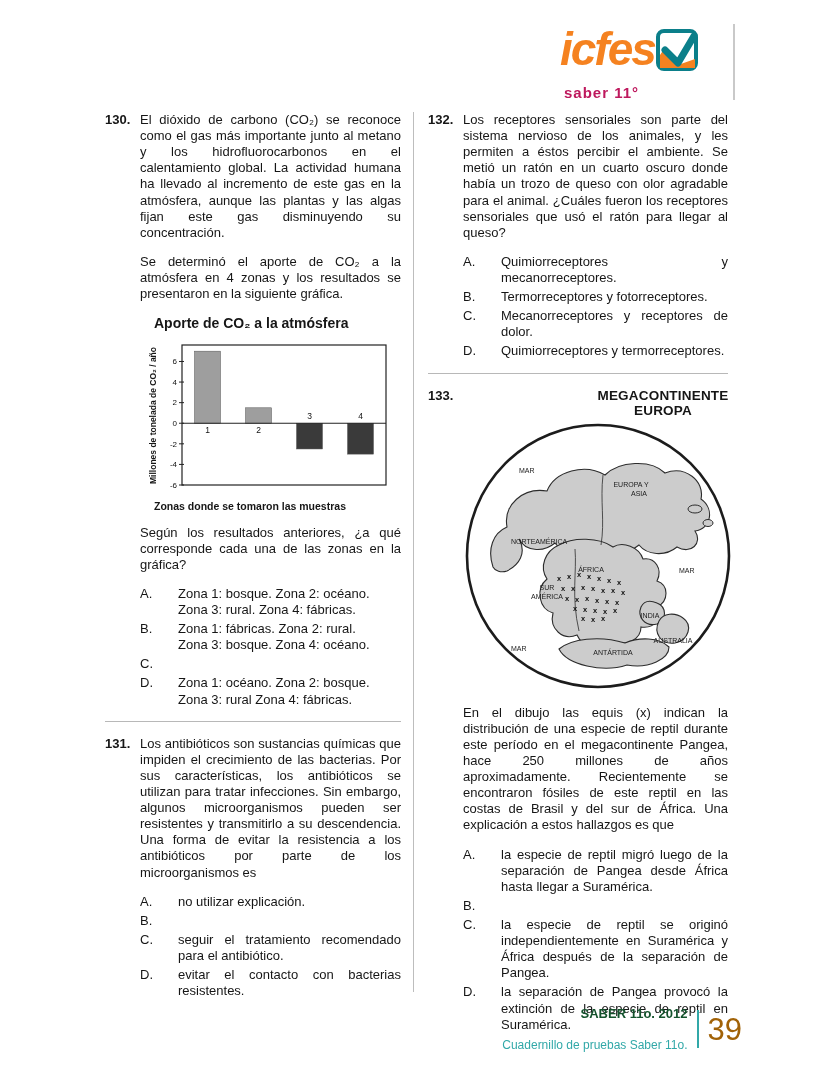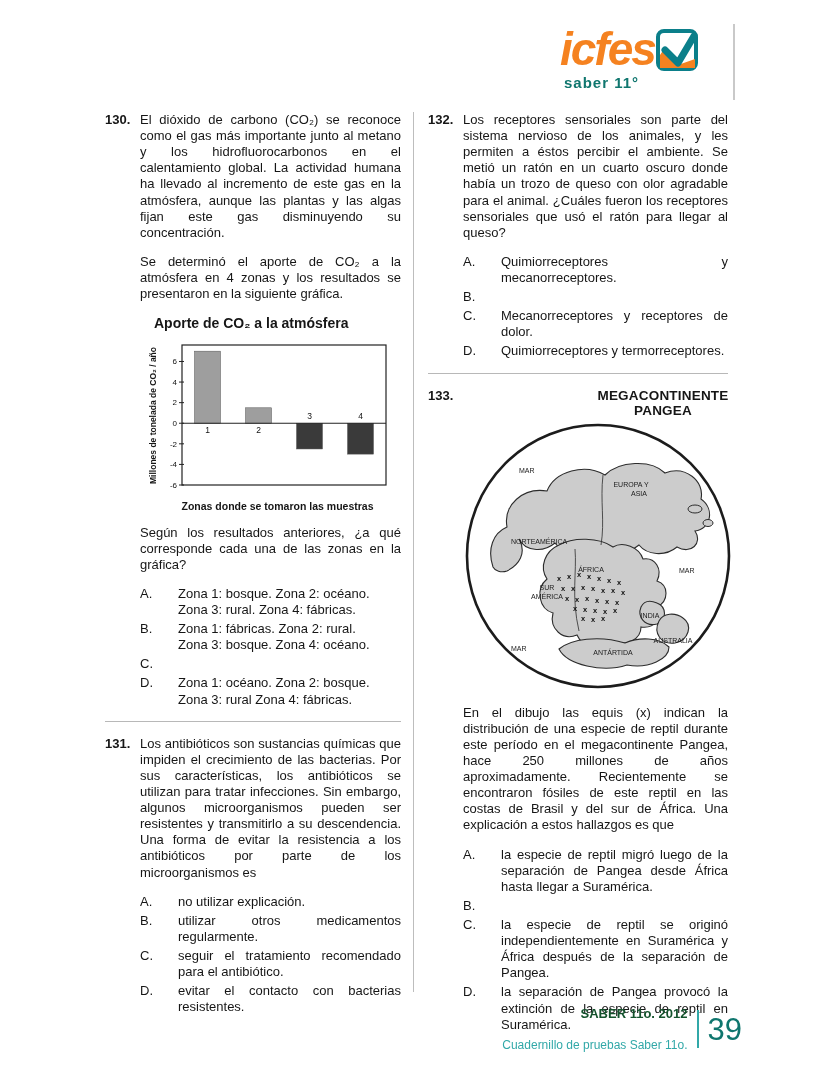--- a/index.html
+++ b/index.html
@@ -4,21 +4,21 @@
 <style>
   *{margin:0;padding:0;box-sizing:border-box}
   html,body{width:828px;height:1078px}
   body{background:#fff;font-family:"Liberation Sans",sans-serif;color:#161616;position:relative;overflow:hidden}
   .page{position:absolute;inset:0;background:#ffffff}
 
   
   .logo{position:absolute;top:26px;left:560px;width:160px}
   .logo-main{display:flex;align-items:center;}
   .brand{color:#f58220;font-size:46px;font-weight:bold;font-style:italic;letter-spacing:-2px;line-height:1}
-  .logo-sub{color:#0f766e;font-size:15px;font-weight:bold;letter-spacing:1px;margin-top:2px;margin-left:4px}
+  .logo-sub{color:#be185d;font-size:15px;font-weight:bold;letter-spacing:1px;margin-top:12px;margin-left:4px}
   .check{width:44px;height:44px;margin-top:2px}
   .logo-rule{position:absolute;top:24px;left:733px;width:2px;height:76px;background:#c9c9c9}
 
   
   .col{position:absolute;top:112px;font-size:13px;line-height:1.24;text-align:justify}
   .col-left{left:105px;width:296px}
   .col-right{left:428px;width:300px}
   .vdivider{position:absolute;left:413px;top:112px;width:1px;height:880px;background:#bdbdbd}
   .hdivider{border:none;border-top:1px solid #b8b8b8;margin:13px 0 14px 0}
 
@@ -29,35 +29,35 @@
   .options{text-align:left;margin-top:2px}
   .option{display:flex;margin-bottom:3px}
   .option .letter{width:38px;flex:none}
   .option .otext{white-space:pre-line;flex:1;text-align:justify}
 
   
   .chart{margin:2px 0 12px 0}
   .chart-title{font-size:14px;font-weight:bold;text-align:left;margin-bottom:6px;padding-left:14px}
   .chart-flex{display:flex;justify-content:center;align-items:center}
   .chart-ylabel{writing-mode:vertical-rl;transform:rotate(180deg);font-size:8.5px;font-weight:bold;text-align:center;line-height:1;margin-right:1px}
-  .chart-xlabel{font-size:10.5px;font-weight:bold;text-align:center;margin-top:7px;padding-left:14px}
+  .chart-xlabel{font-size:10.5px;font-weight:bold;margin-top:7px;padding-left:14px}
   svg text{font-family:"Liberation Sans",sans-serif}
 
   
   .map-title{font-weight:bold;font-size:13.5px;line-height:1.15;text-align:center;width:190px;margin-left:105px;letter-spacing:.2px}
   .map-wrap{width:272px;margin:2px auto 10px auto}
   .map-label{font-size:7px;fill:#1a1a1a}
 
   
   .footer{position:absolute;right:86px;bottom:26px;display:flex;align-items:center}
   .f-left{text-align:right}
   .f-line1{color:#14532d;font-weight:bold;font-size:13px}
   .f-line2{color:#31a8a8;font-size:12px;margin-top:17px}
   .f-bar{width:2px;height:38px;background:#31a8a8;margin:0 9px}
-  .f-page{color:#0f766e;font-size:31px;line-height:1}
+  .f-page{color:#a16207;font-size:31px;line-height:1}
 </style>
 </head>
 <body>
 
 <div class="page">
 
   <div class="logo">
     <div class="logo-main">
       <span class="brand">icfes</span>
       <svg class="check" viewBox="0 0 44 44">
@@ -145,21 +145,20 @@
       <span class="qnum">131.</span>
       <div class="qbody">
         <p class="para">Los antibióticos son sustancias químicas que impiden el crecimiento de las bacterias. Por sus características, los antibióticos se utilizan para tratar infecciones. Sin embargo, algunos microorganismos pueden ser resistentes y transmitirlo a su descendencia. Una forma de evitar la resistencia a los antibióticos por parte de los microorganismos es</p>
         <div class="options">
           <div class="option">
             <span class="letter">A.</span>
             <span class="otext">no utilizar explicación.</span>
           </div>
           <div class="option">
             <span class="letter">B.</span>
-            <span class="otext">utilizar otros medicamentos regularmente.</span>
           </div>
           <div class="option">
             <span class="letter">C.</span>
             <span class="otext">seguir el tratamiento recomendado para el antibiótico.</span>
           </div>
           <div class="option">
             <span class="letter">D.</span>
             <span class="otext">evitar el contacto con bacterias resistentes.</span>
           </div>
         </div>
@@ -173,20 +172,21 @@
       <span class="qnum">132.</span>
       <div class="qbody">
         <p class="para">Los receptores sensoriales son parte del sistema nervioso de los animales, y les permiten a éstos percibir el ambiente. Se metió un ratón en un cuarto oscuro donde había un trozo de queso con olor agradable para el animal. ¿Cuáles fueron los receptores sensoriales que usó el ratón para llegar al queso?</p>
         <div class="options">
           <div class="option">
             <span class="letter">A.</span>
             <span class="otext">Quimiorreceptores y mecanorreceptores.</span>
           </div>
           <div class="option">
             <span class="letter">B.</span>
+            <span class="otext">Termorreceptores y fotorreceptores.</span>
           </div>
           <div class="option">
             <span class="letter">C.</span>
             <span class="otext">Mecanorreceptores y receptores de dolor.</span>
           </div>
           <div class="option">
             <span class="letter">D.</span>
             <span class="otext">Quimiorreceptores y termorreceptores.</span>
           </div>
         </div>
@@ -194,21 +194,21 @@
     </section>
 
     <hr class="hdivider">
 
     <section class="question">
       <span class="qnum">133.</span>
       <div class="qbody">
 
         <div class="map-title">
           <div>MEGACONTINENTE</div>
-          <div>PANGEA</div>
+          <div>EUROPA</div>
         </div>
 
         <div class="map-wrap">
           <svg viewBox="0 0 270 270" width="270" height="270">
             <circle cx="135" cy="135" r="131" fill="#ffffff" stroke="#1c1c1c" stroke-width="2.6"></circle>
 
             <path fill="#cccccc" stroke="#2c2c2c" stroke-width="1.1" d="M30,146 C24,128 30,112 44,106 C40,84 60,66 84,70 C92,50 122,42 142,54 C156,40 188,38 202,52 C222,44 242,60 238,78 C252,88 248,108 232,110 C240,122 228,134 214,126 C202,136 184,134 176,124 C164,134 146,134 138,124 C122,136 100,134 92,122 C80,132 62,130 56,118 C64,132 56,144 44,150 C38,152 32,150 30,146 Z"></path>
 
             <path fill="#cccccc" stroke="#2c2c2c" stroke-width="1.1" d="M96,124 C82,130 76,146 84,158 C72,168 76,188 90,192 C86,208 100,220 114,214 C120,228 140,230 150,220 C164,226 178,218 178,206 C192,208 200,196 194,186 C206,180 206,164 194,160 C200,148 192,136 180,138 C176,126 160,120 150,126 C136,116 110,116 96,124 Z"></path>
 

